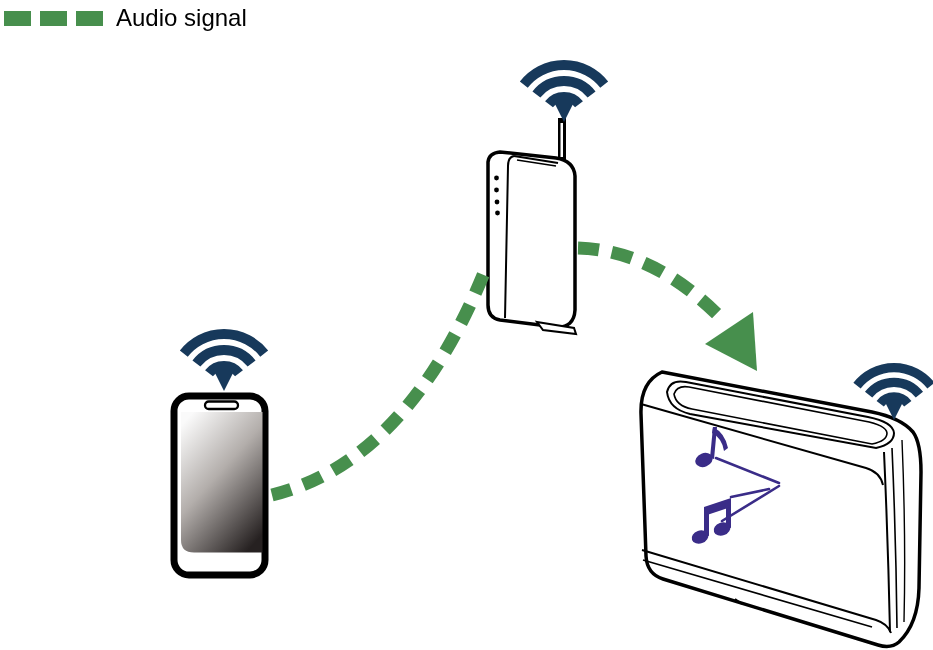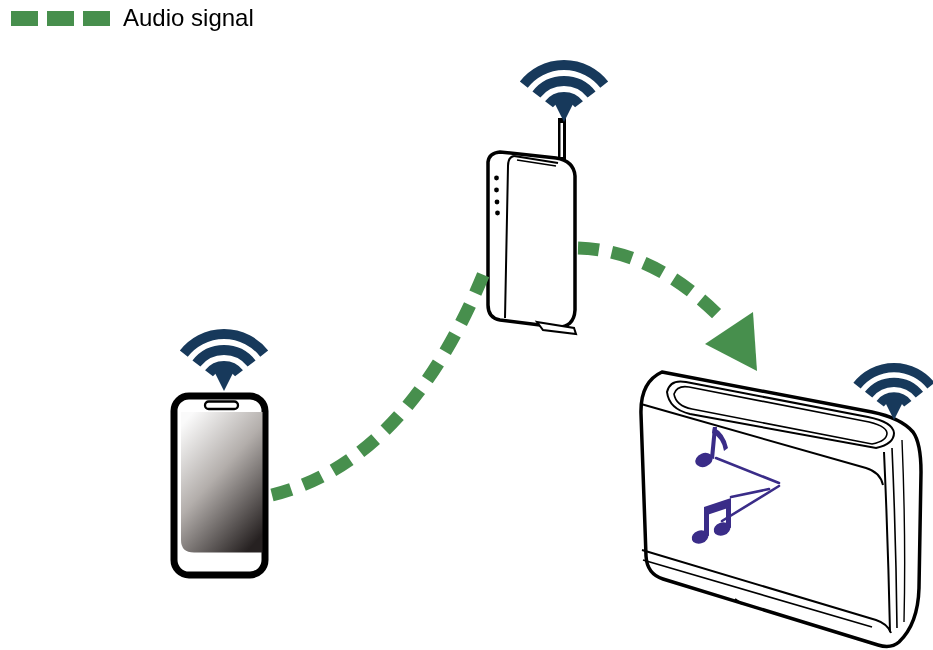--- a/index.html
+++ b/index.html
@@ -7,21 +7,21 @@
   .canvas {
     position: relative;
     width: 933px;
     height: 650px;
     background: #ffffff;
     overflow: hidden;
   }
   .legend {
     position: absolute;
     top: 4px;
-    left: 11px;
+    left: 4px;
     display: flex;
     align-items: center;
     height: 28px;
   }
   .legend .dash {
     width: 27px;
     height: 15px;
     margin-right: 9px;
     background: var(--signal-green, #478F4D);
     display: inline-block;

